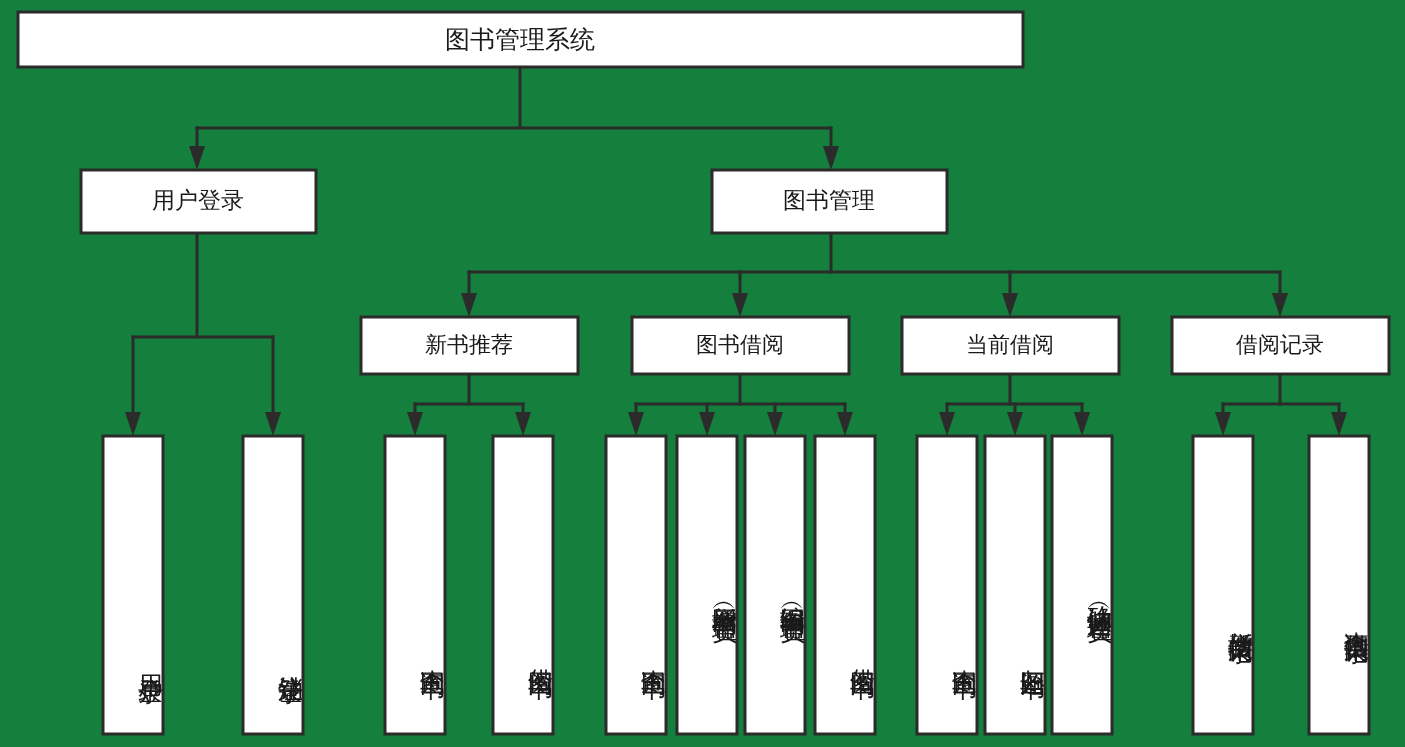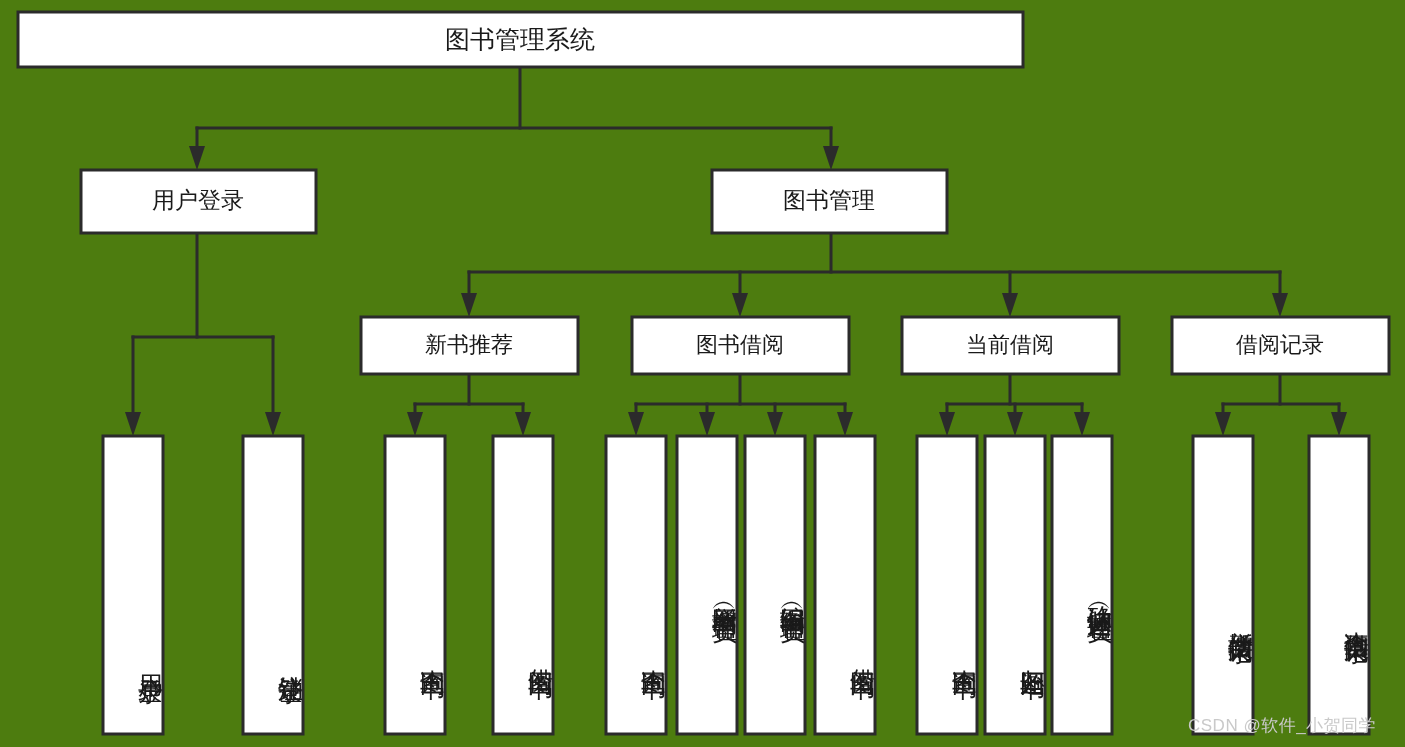--- a/index.html
+++ b/index.html
@@ -1,20 +1,20 @@
 <!DOCTYPE html>
 <html><head>
 <meta charset="utf-8">
 <style>
   html,body{margin:0;padding:0;background:#ffffff;}
   body{
     font-family:"Liberation Sans","DejaVu Sans",sans-serif;
     width:1405px;height:747px;overflow:hidden;
   }
-  #diagram-root{position:relative;width:1405px;height:747px;background:#4d7c0f;}
+  #diagram-root{position:relative;width:1405px;height:747px;background:#15803d;}
   svg#tree-svg{position:absolute;left:0;top:0;width:1405px;height:747px;display:block;}
   .box-rect{fill:#ffffff;stroke:#2b2b2b;stroke-width:3;}
   .conn{stroke:#2b2b2b;stroke-width:3;fill:none;stroke-linecap:square;}
   .arrow-head{fill:#2b2b2b;stroke:none;}
   .box-label-h{
     font-family:"Liberation Sans","DejaVu Sans",sans-serif;
     fill:#1a1a1a;text-anchor:middle;dominant-baseline:middle;
   }
   .lbl-root{font-size:25px;}
   .lbl-l2{font-size:23px;}
@@ -188,15 +188,14 @@
   <div class="vtext" style="left:745px;top:436px;width:60px;height:298px;padding-top:10px;">编辑图书（管理员）</div>
   <div class="vtext" style="left:815px;top:436px;width:60px;height:298px;padding-top:68px;">借阅图书</div>
 
   <div class="vtext" style="left:917px;top:436px;width:60px;height:298px;padding-top:68px;">查询图书</div>
   <div class="vtext" style="left:985px;top:436px;width:60px;height:298px;padding-top:68px;">归还图书</div>
   <div class="vtext" style="left:1052px;top:436px;width:60px;height:298px;padding-top:10px;">确认归还（管理员）</div>
 
   <div class="vtext" style="left:1193px;top:436px;width:60px;height:298px;padding-top:32px;">新增借阅记录</div>
   <div class="vtext" style="left:1309px;top:436px;width:60px;height:298px;padding-top:32px;">查询借阅记录</div>
 
-  <div class="watermark">CSDN @软件_小贺同学</div>
 
 </div>
 
 </body></html>

